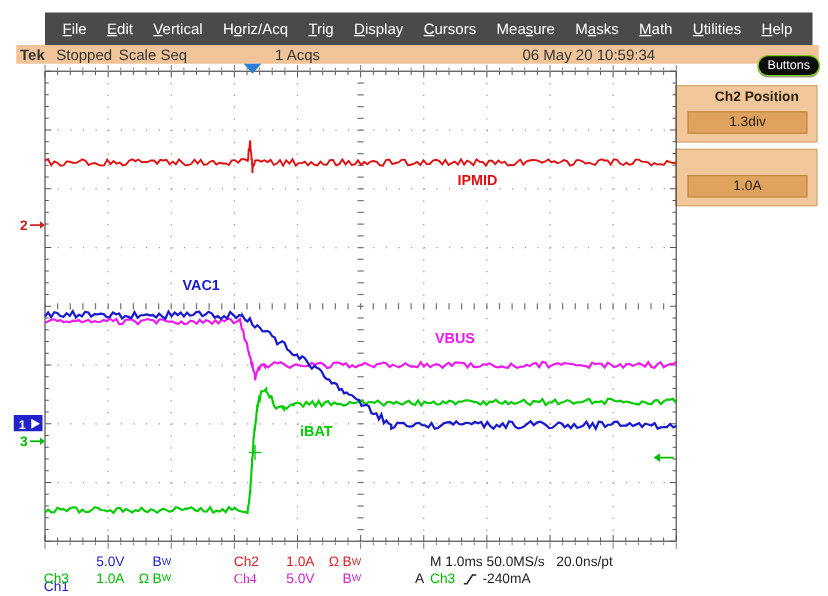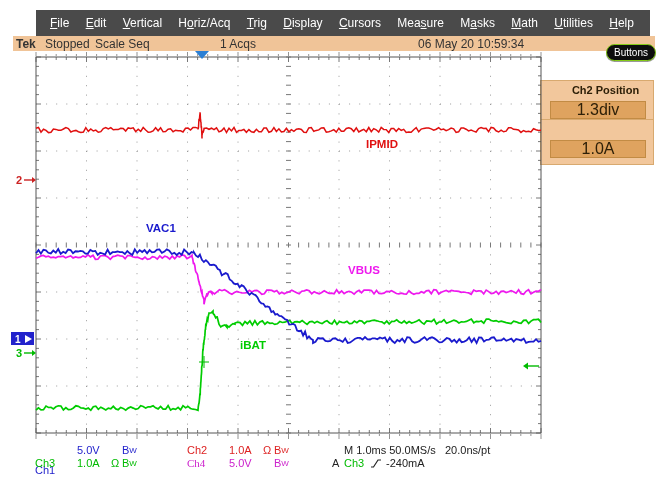--- a/index.html
+++ b/index.html
@@ -24,22 +24,22 @@
   
   #buttons-btn{position:absolute;left:606px;top:44px;width:48px;height:15px;background:#0d0d0d;
                border:1px solid #84cc16;border-radius:9px;color:#fff;font-size:10px;text-align:center;
                line-height:15px;box-shadow:0 1px 0 rgba(0,0,0,.4);cursor:pointer;}
 
   
   .side-panel{position:absolute;left:540px;width:114px;height:46px;background:#f2c79c;
               border:1px solid #d8a96f;box-sizing:border-box;}
   .side-panel .title{display:block;text-align:center;font-size:11px;font-weight:bold;color:#2e2008;margin-top:3px;}
   .side-panel .valuebox{position:absolute;left:9px;top:20px;width:94px;height:16px;background:#dfa35f;
-                        border:1px solid #c28b44;font-size:16px;color:#2e2008;text-align:center;line-height:16px;cursor:pointer;}
-  #panel-ch2-position{top:80px;padding-left:17px;}
+                        border:1px solid #c28b44;font-size:11px;color:#2e2008;text-align:center;line-height:16px;cursor:pointer;}
+  #panel-ch2-position{top:68px;padding-left:17px;}
   #panel-ch2-scale{top:119px;}
 
   
   #scope-svg{position:absolute;left:8px;top:50px;}
 
   
   .readout{position:absolute;font-size:11px;white-space:nowrap;}
   .bw-sub{font-size:8px;vertical-align:1px;}
   #watermark{position:absolute;left:476px;top:451px;font-size:17px;letter-spacing:1px;
              color:#c5e6c5;font-weight:bold;}

